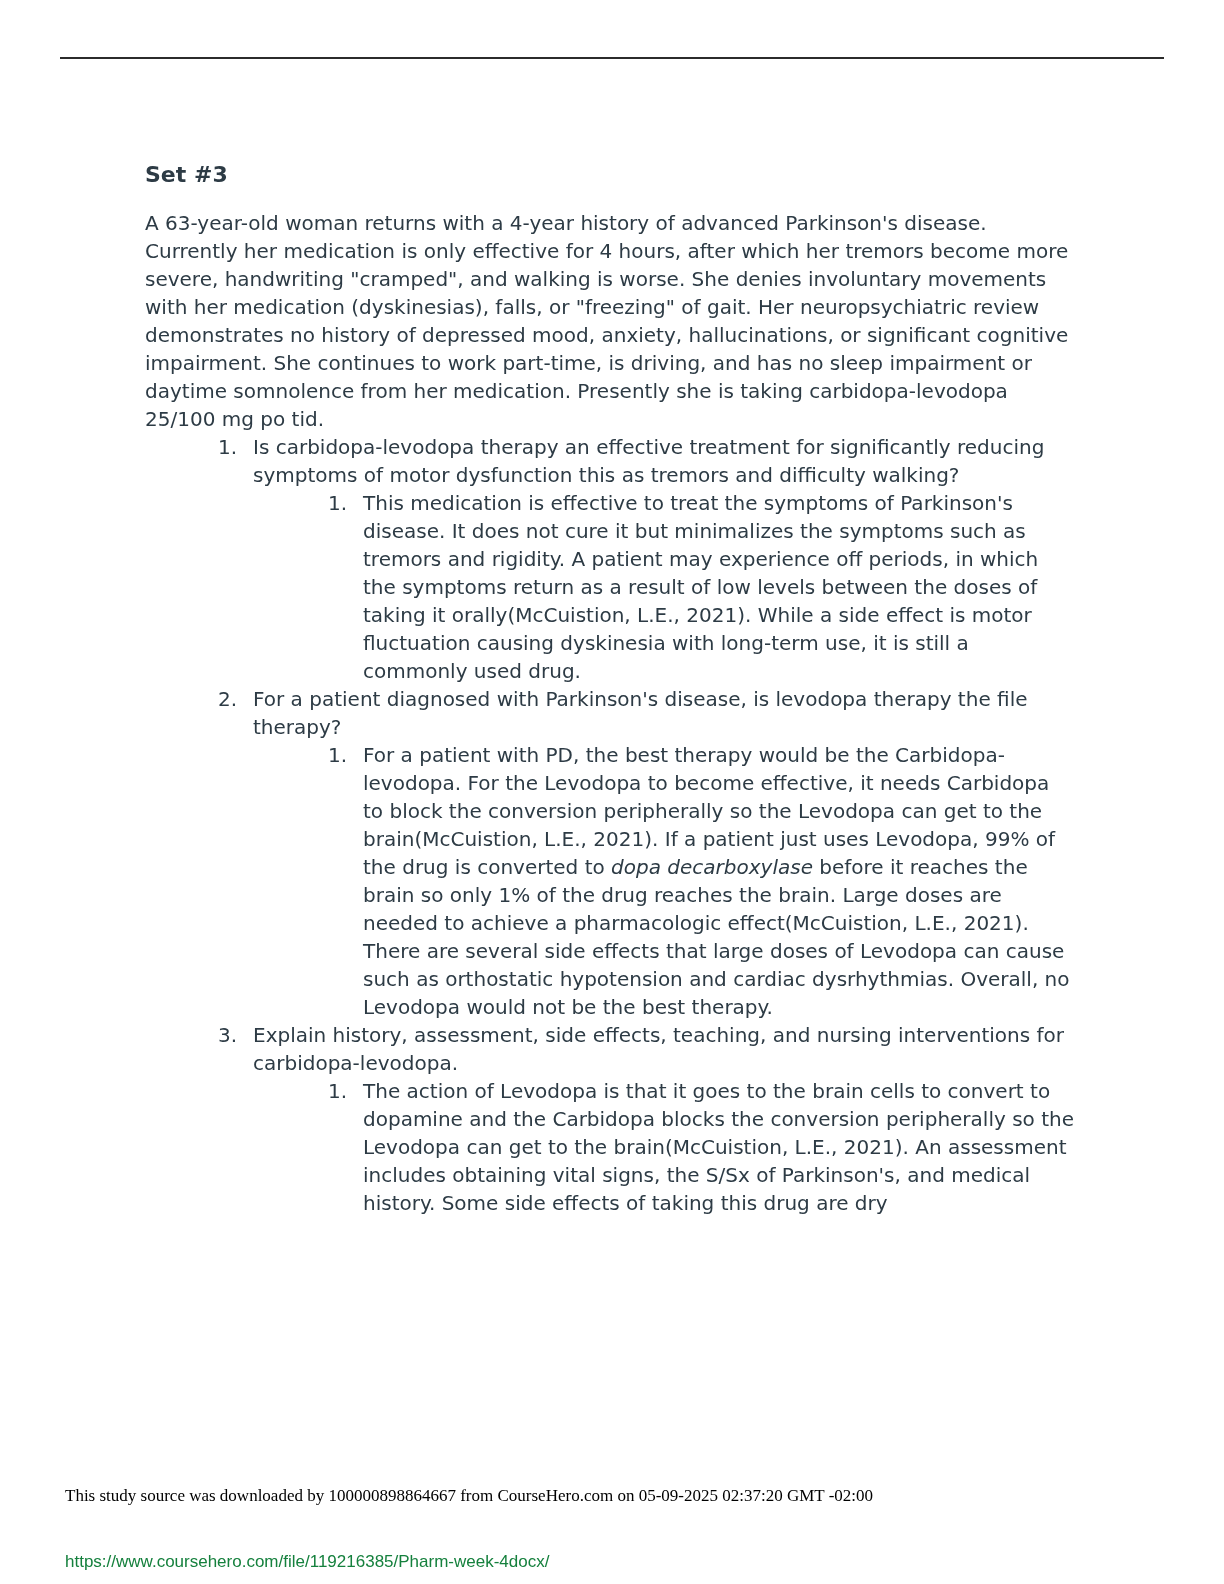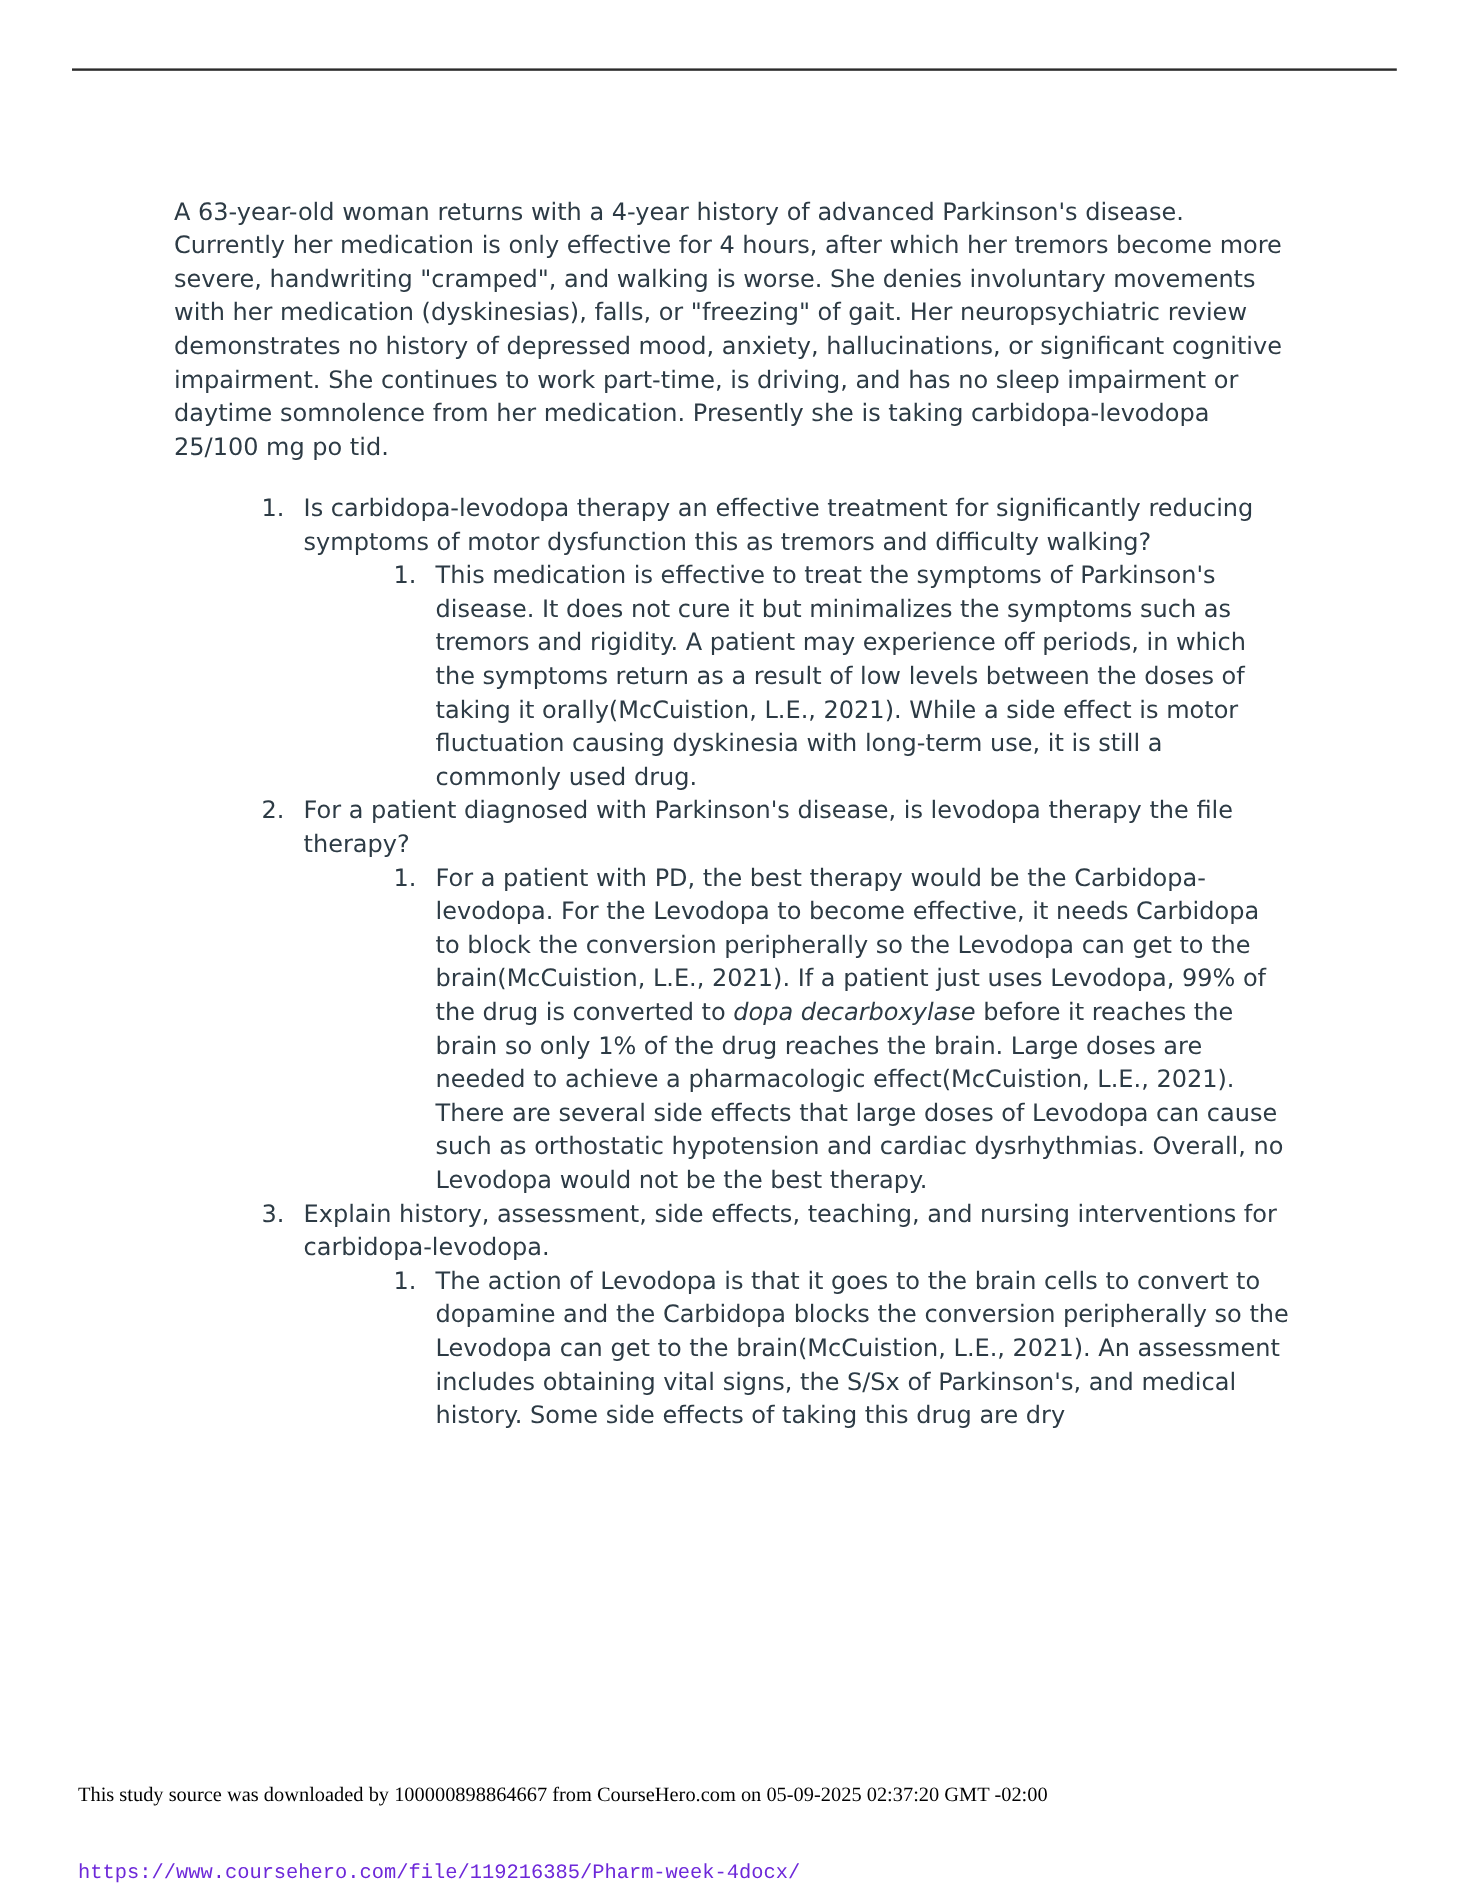--- a/index.html
+++ b/index.html
@@ -26,21 +26,20 @@
     font-size: 20px;
     line-height: 28px;
   }
   .heading {
     font-size: 22px;
     line-height: 26px;
     font-weight: bold;
     margin-bottom: 21px;
   }
   .intro {
-    margin-bottom: 23px;
   }
   .q-row {
     display: flex;
     margin-left: 73px;
   }
   .a-row {
     display: flex;
     margin-left: 183px;
   }
   .num {
@@ -55,33 +54,34 @@
     left: 65px;
     font-family: "Liberation Serif", serif;
     font-size: 17px;
     line-height: 20px;
     color: #000000;
   }
   .footer-url {
     position: absolute;
     top: 1552px;
     left: 65px;
-    font-family: Liberation Mono, monospace;
+    font-family: Liberation Sans, sans-serif;
     font-size: 17px;
     line-height: 20px;
-    color: #6d28d9;
+    color: #15803d;
   }
 </style>
 </head>
 <body>
 
 <div class="top-rule"></div>
 
 <div class="content">
 
+  <div class="heading">Set #3</div>
 
   <p class="intro">A 63-year-old woman returns with a 4-year history of advanced Parkinson's disease. Currently her medication is only effective for 4 hours, after which her tremors become more severe, handwriting "cramped", and walking is worse. She denies involuntary movements with her medication (dyskinesias), falls, or "freezing" of gait. Her neuropsychiatric review demonstrates no history of depressed mood, anxiety, hallucinations, or significant cognitive impairment. She continues to work part-time, is driving, and has no sleep impairment or daytime somnolence from her medication. Presently she is taking carbidopa-levodopa 25/100 mg po tid.</p>
 
   <div>
 
     <div class="q-row">
       <span class="num">1.</span>
       <span class="q-text">Is carbidopa-levodopa therapy an effective treatment for significantly reducing symptoms of motor dysfunction this as tremors and difficulty walking?</span>
     </div>
     <div class="a-row">

